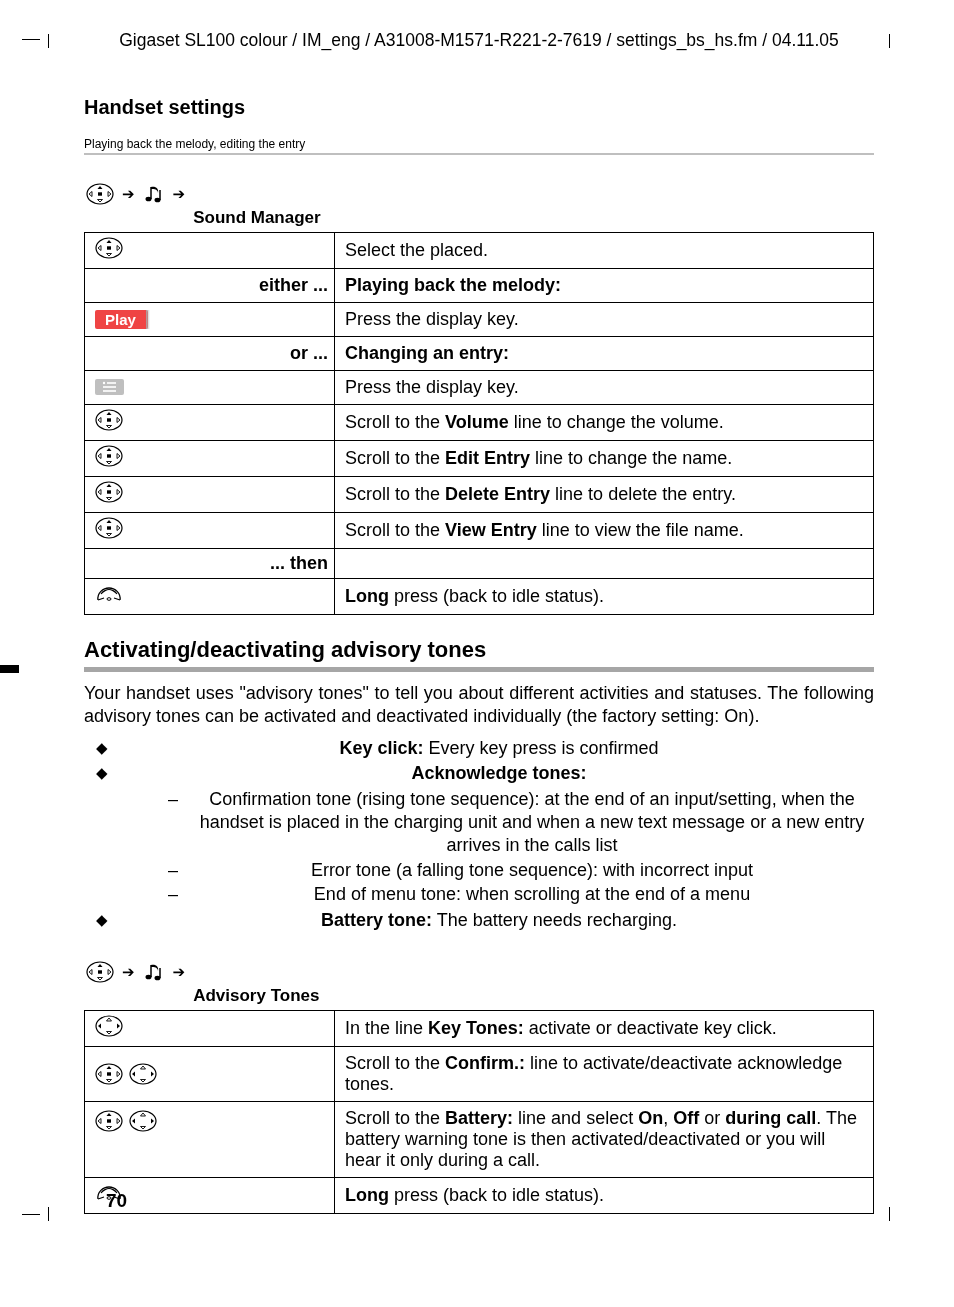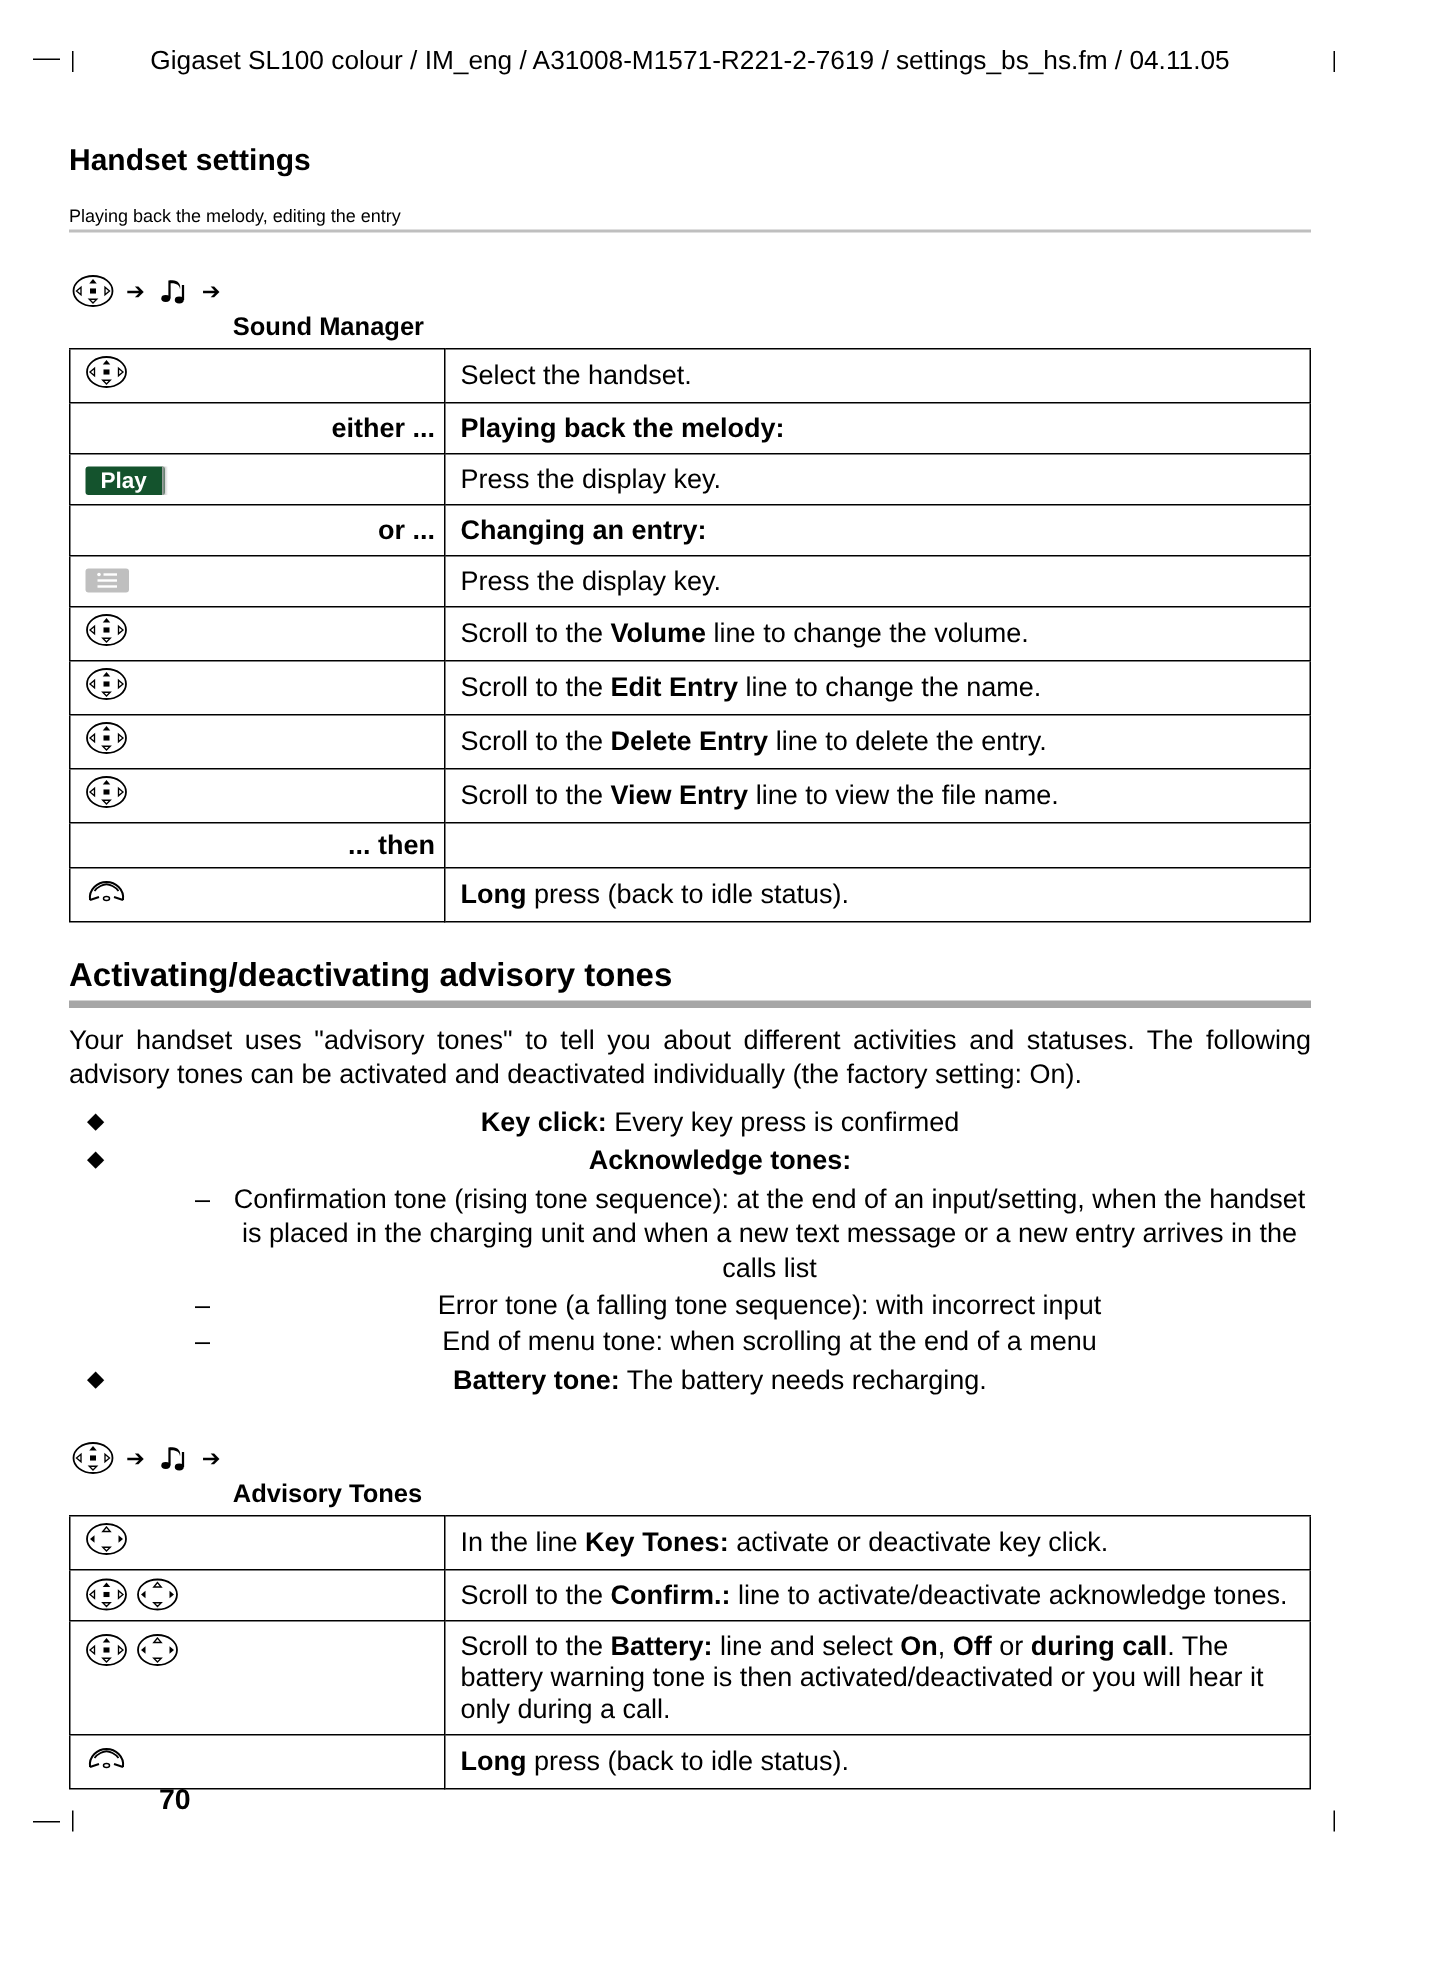--- a/index.html
+++ b/index.html
@@ -10,21 +10,21 @@
     font-family: "Segoe UI", "Helvetica Neue", Arial, sans-serif;
     font-size: 18px;
     color: #000;
     width: 954px;
   }
   .page {
     position: relative;
     width: 954px;
     height: 1307px;
     box-sizing: border-box;
-    padding: 30px 80px 40px 46px;
+    padding: 30px 80px 40px 84px;
   }
   .header-line {
     font-size: 17.5px;
     text-align: center;
     margin-bottom: 45px;
   }
   h1.section {
     font-weight: 700;
     font-size: 20px;
     margin: 0 0 18px 0;
@@ -74,21 +74,21 @@
     border-collapse: collapse;
     border: 1px solid #000;
   }
   table.proc td {
     border-top: 1px solid #000;
     border-bottom: 1px solid #000;
   }
   table.proc tr:first-child td { border-top: 1px solid #000; }
   .softkey {
     display: inline-block;
-    background: #14532d;
+    background: #ef4444;
     color: #fff;
     padding: 1px 12px 1px 10px;
     font-weight: 700;
     font-size: 15px;
     border-radius: 2px;
     position: relative;
   }
   .softkey::after {
     content: "";
     position: absolute;
@@ -244,21 +244,21 @@
   </div>
 
   <table class="proc">
     <tbody>
         <tr>
       <td class="cell-left icon"><span class="dpad">
               <svg width="28" height="22">
                 <use href="#dpad-full"></use>
               </svg>
             </span></td>
-      <td class="cell-right">Select the handset.</td>
+      <td class="cell-right">Select the placed.</td>
     </tr>
     <tr>
       <td class="cell-left center-ish">either ...</td>
       <td class="cell-right"><strong>Playing back the melody:</strong></td>
     </tr>
     <tr>
       <td class="cell-left icon"><span class="softkey">Play</span></td>
       <td class="cell-right">Press the display key.</td>
     </tr>
     <tr>

